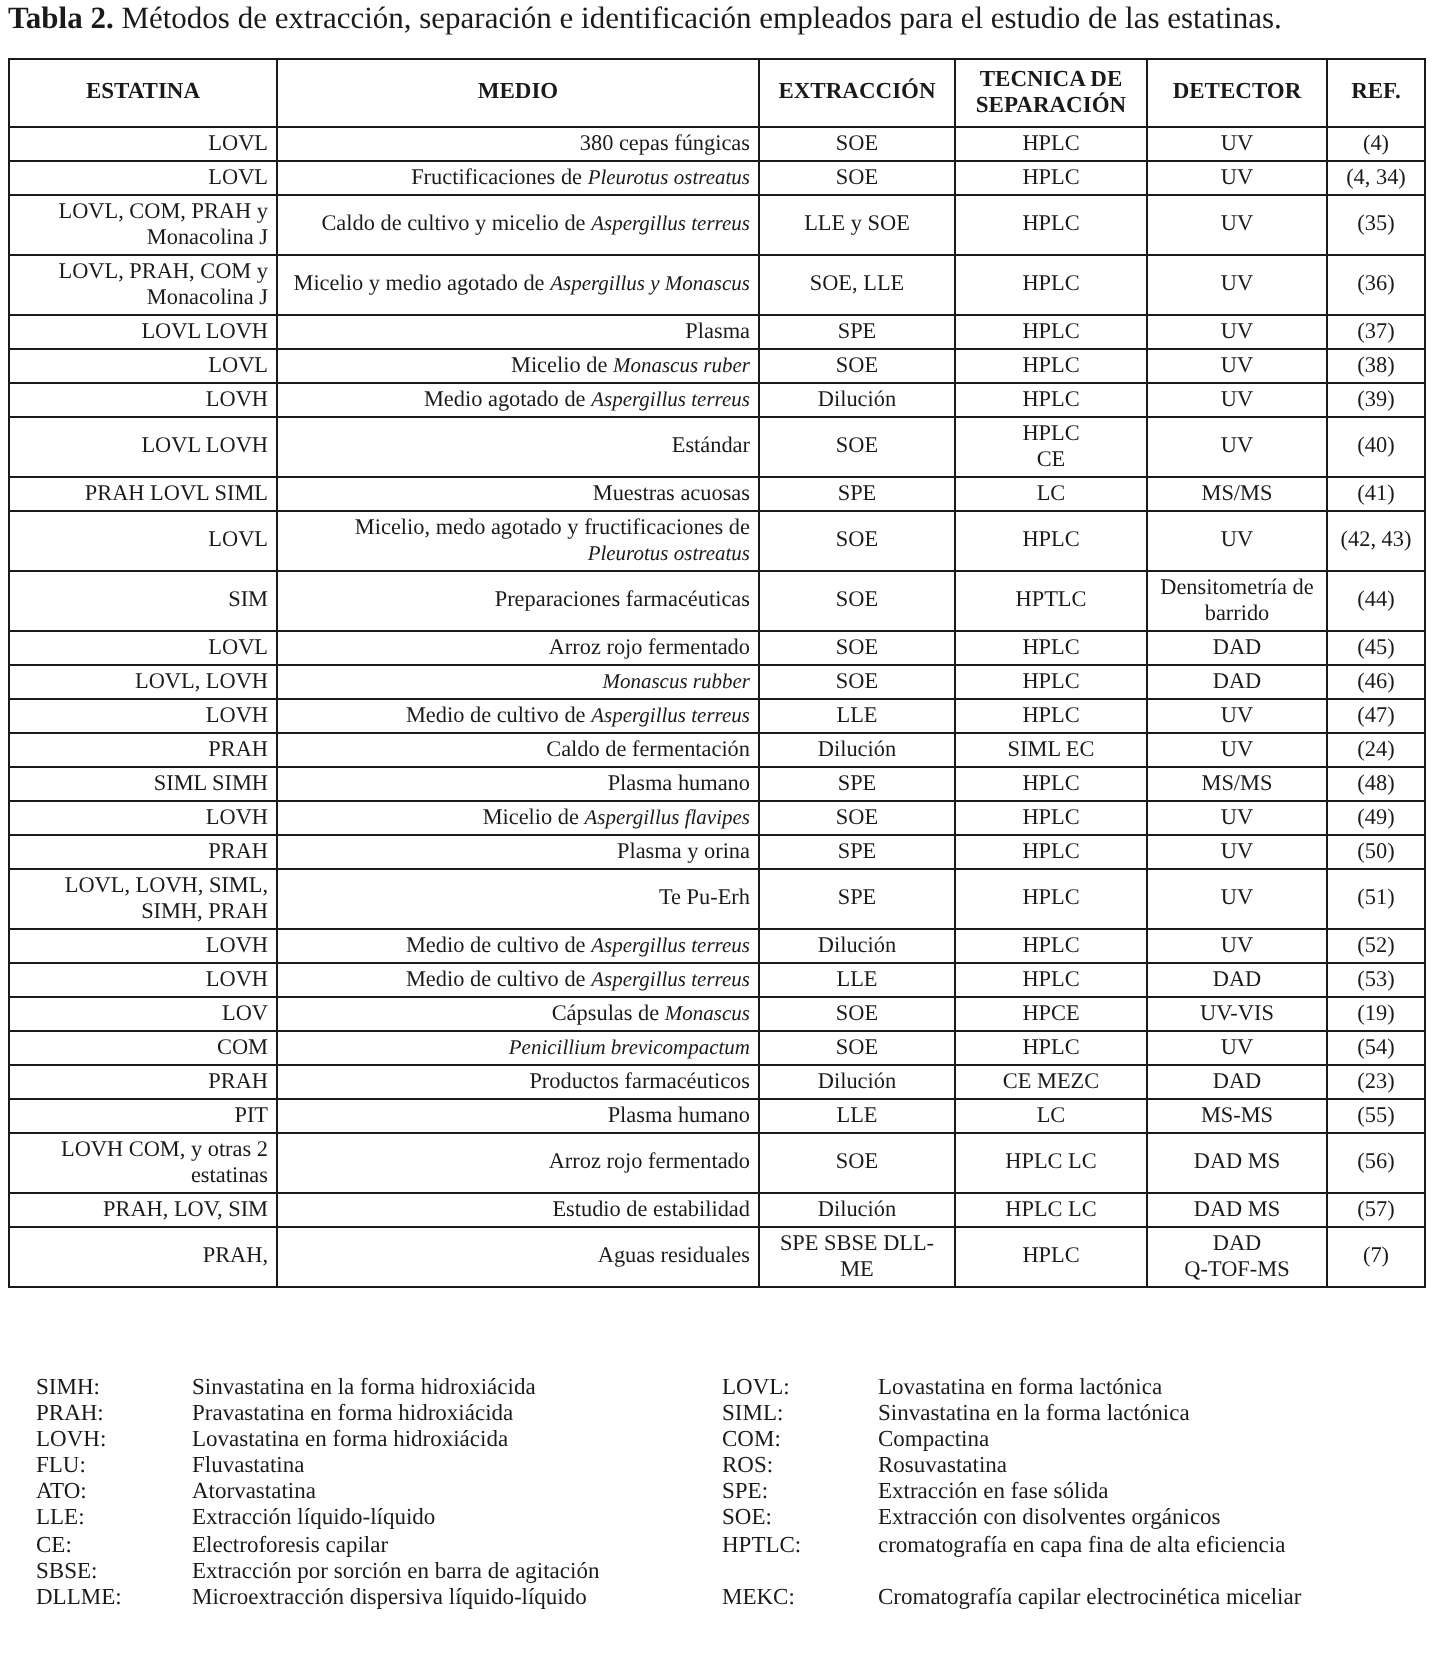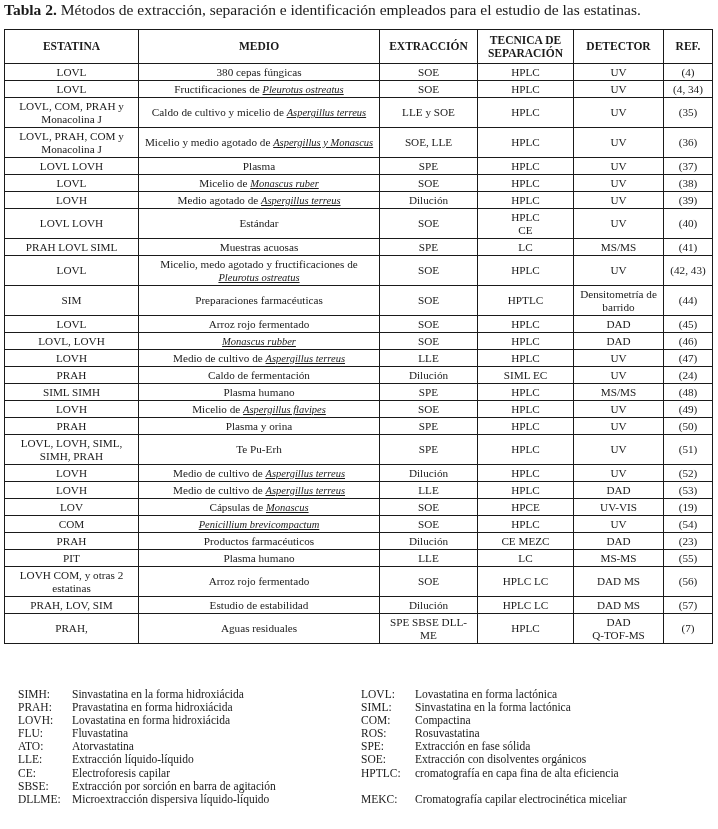--- a/index.html
+++ b/index.html
@@ -21,27 +21,27 @@
   }
   table.main th, table.main td {
     border: 1.3px solid #1a1a1a; padding: 0 4px; vertical-align: middle;
     line-height: 13px;
   }
   table.main th {
     font-weight: bold; font-size: 11.5px; text-align: center; height: 33px; padding: 0 2px;
   }
   table.main td { height: 16px; }
   table.main td.c { text-align: center; }
-  table.main td.l { text-align: center; }
+  table.main td.l { text-align: right; }
   table.main tr.tall td { height: 29px; }
-  i { font-style: italic; font-size: 10.5px; text-decoration: underline; }
+  i { font-style: italic; font-size: 10.5px; }
   .legend {
     position: absolute; top: 688px; font-size: 11.5px; line-height: 13.1px;
   }
-  .legend .row { display: flex; white-space: nowrap; }
+  .legend .row { display: flex; white-space: nowrap; gap: 24px; }
   .legend .abbr { width: 54px; }
   .legend.left { left: 18px; }
   .legend.right { left: 361px; }
 </style>
 </head>
 <body>
 
 <div class="caption"><b>Tabla 2.</b><span> Métodos de extracción, separación e identificación empleados para el estudio de las estatinas.</span></div>
 
 <table class="main">

